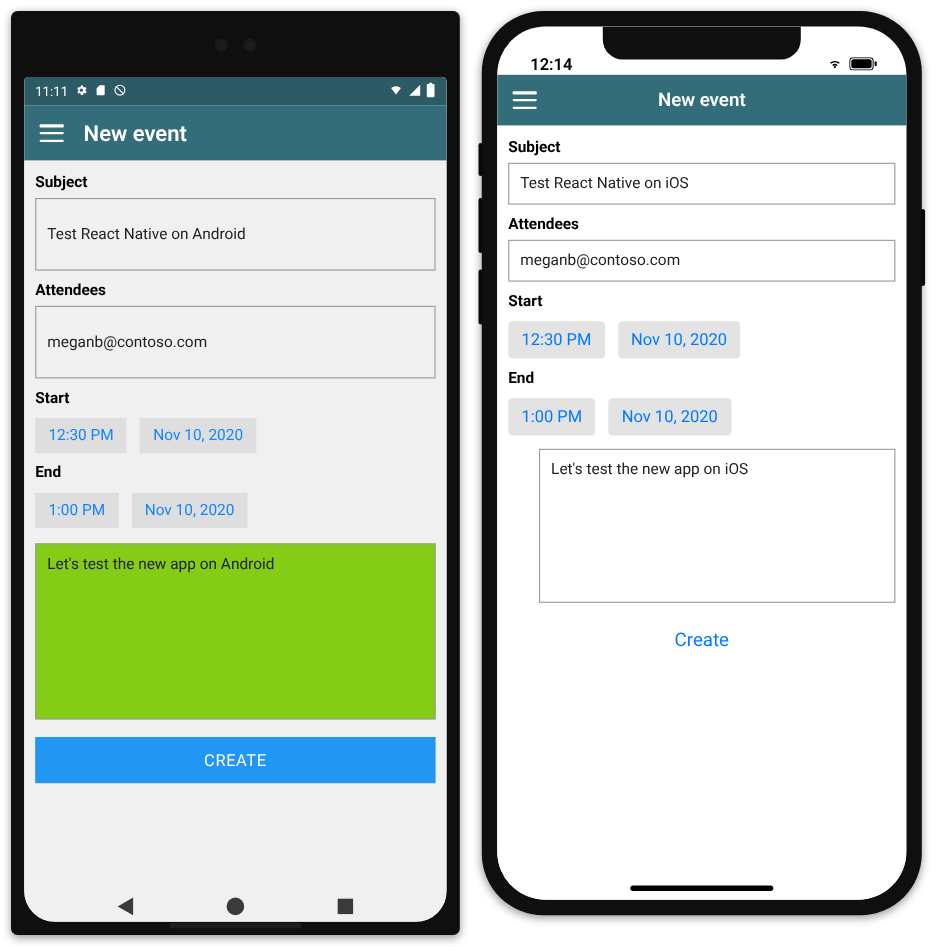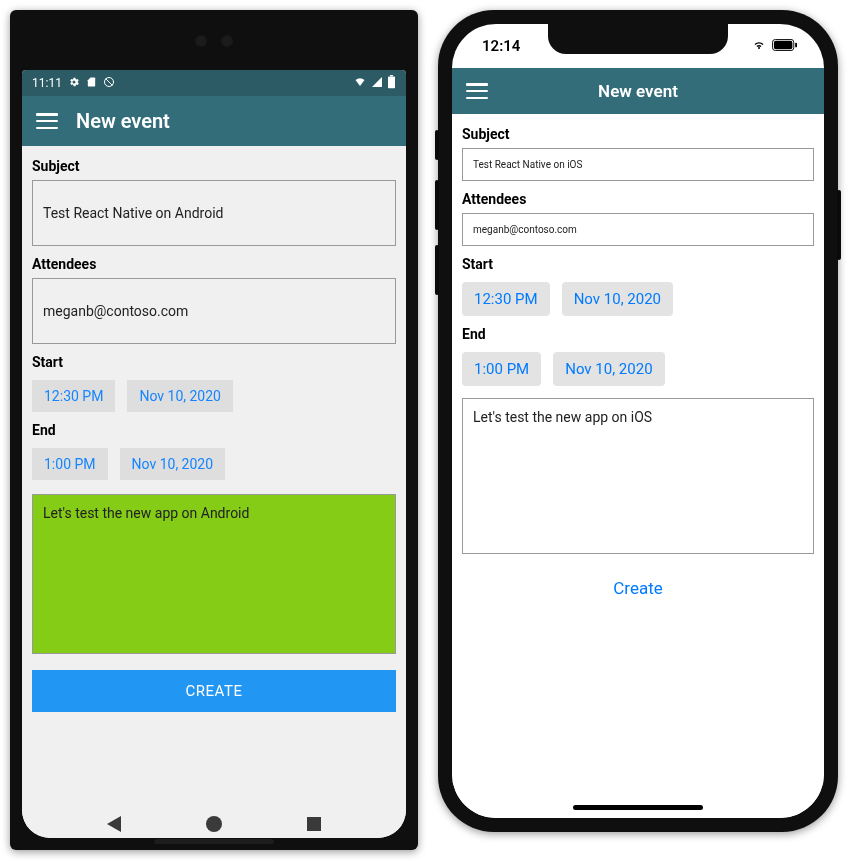--- a/index.html
+++ b/index.html
@@ -106,47 +106,47 @@
   .ios-screen {
     width: 100%; height: 100%; background: #fff; border-radius: 44px;
     overflow: hidden; position: relative; display: flex; flex-direction: column;
   }
   .ios-notch {
     position: absolute; top: 0; left: 50%; transform: translateX(-50%);
     width: 180px; height: 30px; background: #0f0f0f;
     border-radius: 0 0 18px 18px; z-index: 10;
   }
   .ios-statusbar {
-    height: 44px; display: flex; align-items: center; justify-content: space-between;
+    height: 44px; display: flex; align-items: flex-end; justify-content: space-between;
     padding: 0 26px 0 30px; font-size: 15px; font-weight: 600; color: #000;
   }
   .ios-statusbar .right { display: flex; align-items: center; gap: 5px; }
   .ios-titlebar {
     height: 46px; background: #336d7a; color: #fff;
     display: flex; align-items: center; padding: 0 14px; gap: 18px;
     position: relative;
   }
   .ios-titlebar .title { position: absolute; left: 50%; transform: translateX(-50%); font-size: 17px; font-weight: 600; }
   .ios-content {
     flex: 1; background: #fff; padding: 8px 10px;
     display: flex; flex-direction: column; gap: 6px;
   }
   .ios-label { font-weight: 700; font-size: 14px; color: #000; margin-top: 4px; }
   .ios-input-box {
     border: 1px solid #999; background: #fff;
-    padding: 10px; font-size: 10px; color: #222; width: 100%;
+    padding: 10px; font-size: 14px; color: #222; width: 100%;
   }
   .chip-ios {
     background: #e3e3e3; padding: 8px 12px; font-size: 15px; color: #007aff;
     border-radius: 4px;
   }
   .ios-notes-box {
     border: 1px solid #999; background: #fff;
     padding: 10px; font-size: 14px; color: #222;
-    height: 156px; margin-top: 6px;
+    height: 140px; margin-top: 6px; margin-left: 28px;
   }
   .ios-create-link {
     color: #007aff; text-align: center; font-size: 17px;
     margin-top: 18px;
   }
   .ios-home-bar {
     position: absolute; bottom: 8px; left: 50%; transform: translateX(-50%);
     width: 130px; height: 5px; border-radius: 3px; background: #000;
   }
 

